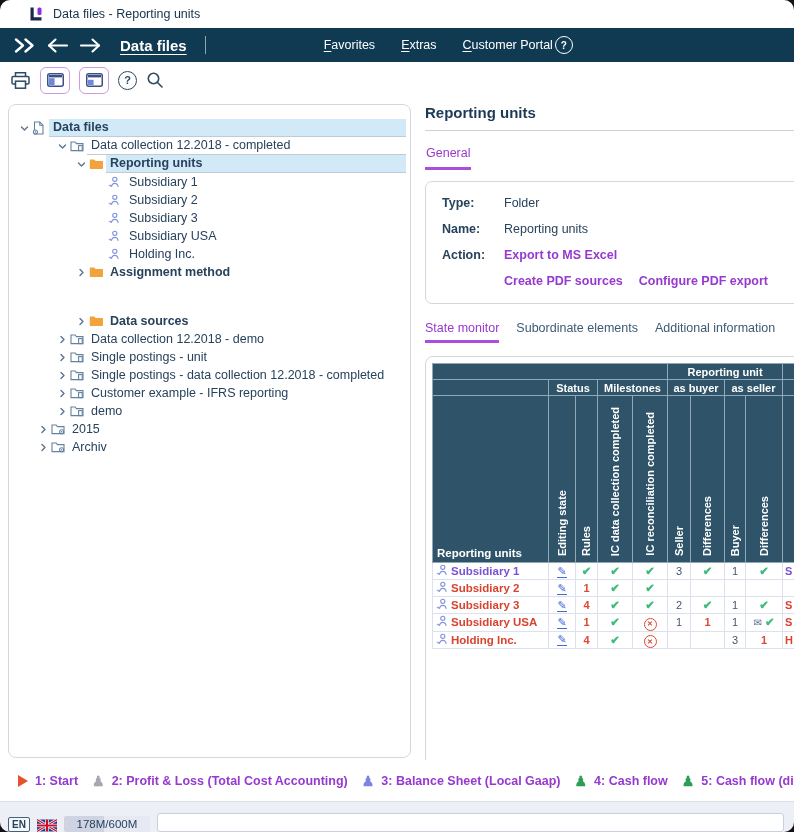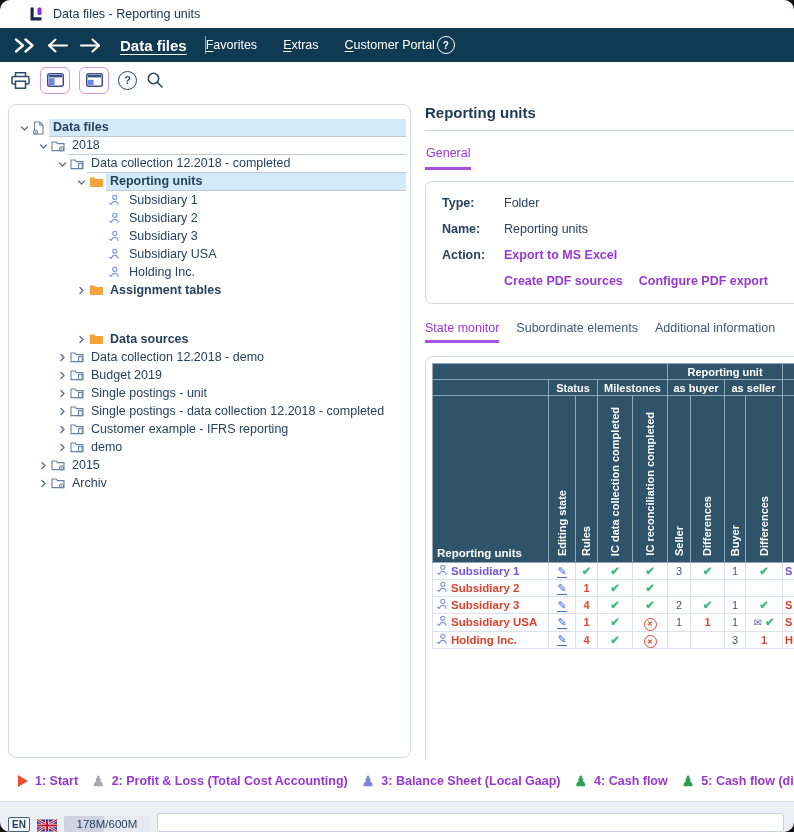--- a/index.html
+++ b/index.html
@@ -9,21 +9,21 @@
   
   .titlebar{height:28px;display:flex;align-items:center;gap:9px;padding-left:28px;background:#fff;}
   .logo{width:16px;height:16px;flex:0 0 auto;}
   .title-text{font-size:12.5px;color:#16324a;font-weight:500;}
 
   
   .navbar{height:34px;background:#0f3a52;display:flex;align-items:center;color:#fff;padding-left:12px;}
   .nav-btn{display:flex;align-items:center;justify-content:center;margin-right:10px;cursor:pointer;}
   .nav-primary{font-size:15px;font-weight:700;color:#fff;text-decoration:underline;text-underline-offset:3px;margin:0 10px 0 8px;}
   .nav-divider{width:1px;height:18px;background:rgba(255,255,255,.55);margin-left:8px;}
-  .nav-menu{display:flex;align-items:center;gap:26px;font-size:12.5px;}
+  .nav-menu{display:flex;align-items:center;gap:26px;margin-left:118px;font-size:12.5px;}
   .nav-menu u{text-underline-offset:2px;}
   .nav-help{width:16px;height:16px;border:1.4px solid #fff;border-radius:50%;display:flex;align-items:center;
     justify-content:center;font-size:10px;font-weight:700;margin-left:2px;}
 
   
   .toolbar{height:36px;display:flex;align-items:center;gap:9px;padding-left:10px;background:#fff;}
   .tbtn{display:flex;align-items:center;justify-content:center;cursor:pointer;}
   .tgl{width:28px;height:25px;border:1.5px solid #d09ae2;border-radius:6px;background:#fff;}
   .thelp{width:17px;height:17px;border:1.5px solid #2c4a63;border-radius:50%;font-size:11px;font-weight:700;color:#2c4a63;}
 
@@ -181,35 +181,20 @@
           <span class="ticon">
             <svg width="13" height="14" viewBox="0 0 13 14" fill="none" stroke="#64819f" stroke-width="1.1">
               <path d="M2.5 1h5.3l3.2 3.2V13H2.5z"></path>
               <path d="M7.8 1v3.2H11"></path>
               <circle cx="3.4" cy="11" r="2" fill="#fff"></circle>
               <circle cx="3.4" cy="11" r="0.7" fill="#64819f" stroke="none"></circle>
             </svg>
           </span>
           <span class="tlabel bold hl">Data files</span>
         </div>
-        <div class="tree-row path" style="padding-left: 25px;">
-          <span class="chev">
-            <svg width="9" height="9" viewBox="0 0 9 9" fill="none" stroke="#5c748c" stroke-width="1.4" stroke-linecap="round" stroke-linejoin="round">
-              <path d="M1.5 3l3 3 3-3"></path>
-            </svg>
-          </span>
-          <span class="ticon">
-            <svg width="14" height="12" viewBox="0 0 14 12" fill="none" stroke="#64819f" stroke-width="1.1">
-              <path d="M1 2h4.1l1.3 1.6H13v7H1z"></path>
-              <circle cx="10.6" cy="8.8" r="2" fill="#fff"></circle>
-              <circle cx="10.6" cy="8.8" r="0.7" fill="#64819f" stroke="none"></circle>
-            </svg>
-          </span>
-          <span class="tlabel">2018</span>
-        </div>
         <div class="tree-row path" style="padding-left: 44px;">
           <span class="chev">
             <svg width="9" height="9" viewBox="0 0 9 9" fill="none" stroke="#5c748c" stroke-width="1.4" stroke-linecap="round" stroke-linejoin="round">
               <path d="M1.5 3l3 3 3-3"></path>
             </svg>
           </span>
           <span class="ticon">
             <svg width="14" height="12" viewBox="0 0 14 12" fill="none" stroke="#64819f" stroke-width="1.1">
               <path d="M1 2h4.1l1.3 1.6H13v7H1z"></path>
               <rect x="8.6" y="5.6" width="3.6" height="5" fill="#fff"></rect>
@@ -289,21 +274,21 @@
           <span class="chev">
             <svg width="9" height="9" viewBox="0 0 9 9" fill="none" stroke="#5c748c" stroke-width="1.4" stroke-linecap="round" stroke-linejoin="round">
               <path d="M3 1.5l3 3-3 3"></path>
             </svg>
           </span>
           <span class="ticon">
             <svg width="14" height="12" viewBox="0 0 14 12">
               <path d="M0.8 1.4h4.5l1.4 1.7h6.5c.5 0 .8.4.8.8v6.4c0 .5-.3.8-.8.8H1.6c-.5 0-.8-.3-.8-.8z" fill="#f2a33c"></path>
             </svg>
           </span>
-          <span class="tlabel bold">Assignment tables</span>
+          <span class="tlabel bold">Assignment method</span>
         </div>
         <div class="tree-row" style="padding-left: 63px; margin-top: 31px;">
           <span class="chev">
             <svg width="9" height="9" viewBox="0 0 9 9" fill="none" stroke="#5c748c" stroke-width="1.4" stroke-linecap="round" stroke-linejoin="round">
               <path d="M3 1.5l3 3-3 3"></path>
             </svg>
           </span>
           <span class="ticon">
             <svg width="14" height="12" viewBox="0 0 14 12">
               <path d="M0.8 1.4h4.5l1.4 1.7h6.5c.5 0 .8.4.8.8v6.4c0 .5-.3.8-.8.8H1.6c-.5 0-.8-.3-.8-.8z" fill="#f2a33c"></path>
@@ -317,34 +302,20 @@
               <path d="M3 1.5l3 3-3 3"></path>
             </svg>
           </span>
           <span class="ticon">
             <svg width="14" height="12" viewBox="0 0 14 12" fill="none" stroke="#64819f" stroke-width="1.1">
               <path d="M1 2h4.1l1.3 1.6H13v7H1z"></path>
               <rect x="8.6" y="5.6" width="3.6" height="5" fill="#fff"></rect>
             </svg>
           </span>
           <span class="tlabel">Data collection 12.2018 - demo</span>
-        </div>
-        <div class="tree-row" style="padding-left: 44px;">
-          <span class="chev">
-            <svg width="9" height="9" viewBox="0 0 9 9" fill="none" stroke="#5c748c" stroke-width="1.4" stroke-linecap="round" stroke-linejoin="round">
-              <path d="M3 1.5l3 3-3 3"></path>
-            </svg>
-          </span>
-          <span class="ticon">
-            <svg width="14" height="12" viewBox="0 0 14 12" fill="none" stroke="#64819f" stroke-width="1.1">
-              <path d="M1 2h4.1l1.3 1.6H13v7H1z"></path>
-              <rect x="8.6" y="5.6" width="3.6" height="5" fill="#fff"></rect>
-            </svg>
-          </span>
-          <span class="tlabel">Budget 2019</span>
         </div>
         <div class="tree-row" style="padding-left: 44px;">
           <span class="chev">
             <svg width="9" height="9" viewBox="0 0 9 9" fill="none" stroke="#5c748c" stroke-width="1.4" stroke-linecap="round" stroke-linejoin="round">
               <path d="M3 1.5l3 3-3 3"></path>
             </svg>
           </span>
           <span class="ticon">
             <svg width="14" height="12" viewBox="0 0 14 12" fill="none" stroke="#64819f" stroke-width="1.1">
               <path d="M1 2h4.1l1.3 1.6H13v7H1z"></path>

